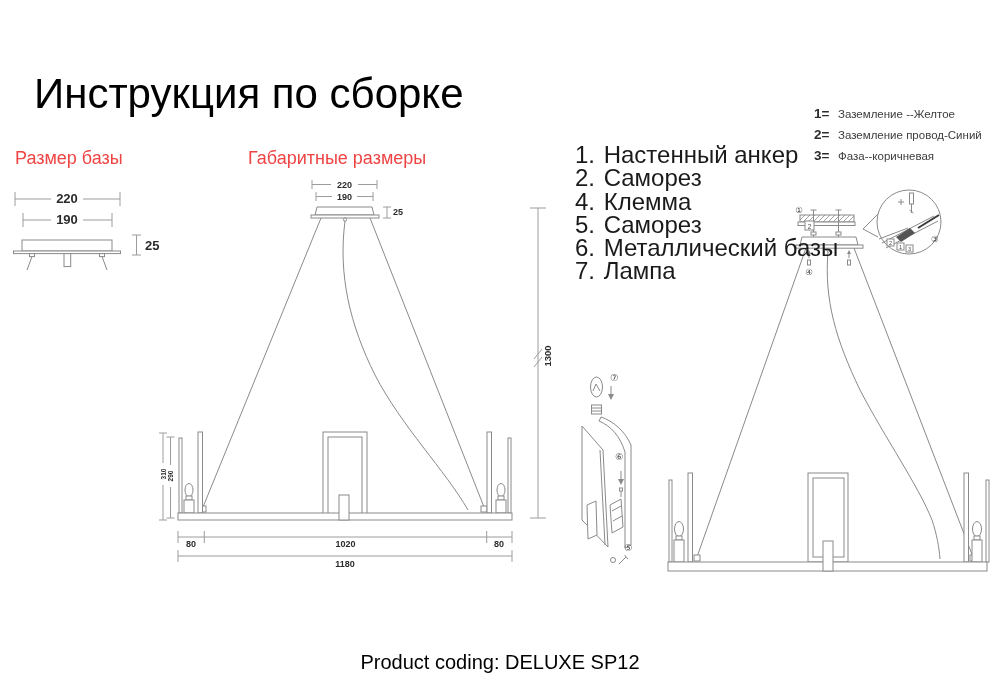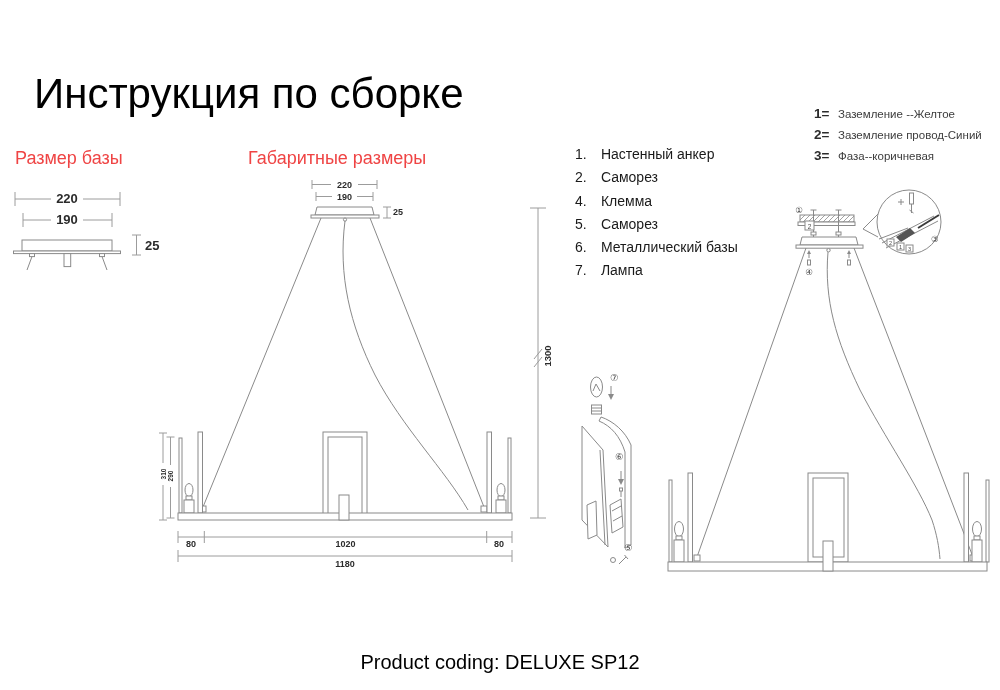--- a/index.html
+++ b/index.html
@@ -1,21 +1,21 @@
 <!DOCTYPE html>
 <html><head>
 <meta charset="utf-8">
 <style>
   html,body{margin:0;padding:0;background:#fff;}
   .canvas{position:relative;width:1000px;height:690px;background:#fff;overflow:hidden;
           font-family:"Liberation Sans",sans-serif;color:#111;}
   .abs{position:absolute;}
   h1.title{margin:18px;font-size:42px;font-weight:400;letter-spacing:0;color:#000;}
   .sec-head{font-size:18px;color:#ef4444;}
-  .parts{font-size:14px;line-height:23.3px;color:#1a1a1a;}
+  .parts{font-size:24px;line-height:23.3px;color:#1a1a1a;}
   .part-row{white-space:nowrap;}
   .part-row .num{display:inline-block;min-width:22px;}
   .legend{font-size:11.5px;color:#3c3c3c;}
   .legend-row{display:flex;align-items:baseline;height:21px;white-space:nowrap;}
   .legend-row .num{font-size:13.5px;font-weight:bold;color:#2b2b2b;width:24px;}
   .footer{font-size:20px;color:#000;width:1000px;text-align:center;}
   svg{position:absolute;overflow:visible;}
   svg text{font-family:"Liberation Sans",sans-serif;fill:#222;}
   .dl{stroke:#9c9c9c;stroke-width:1;fill:none;}
   .dw{stroke:#8a8a8a;stroke-width:1;fill:none;}

